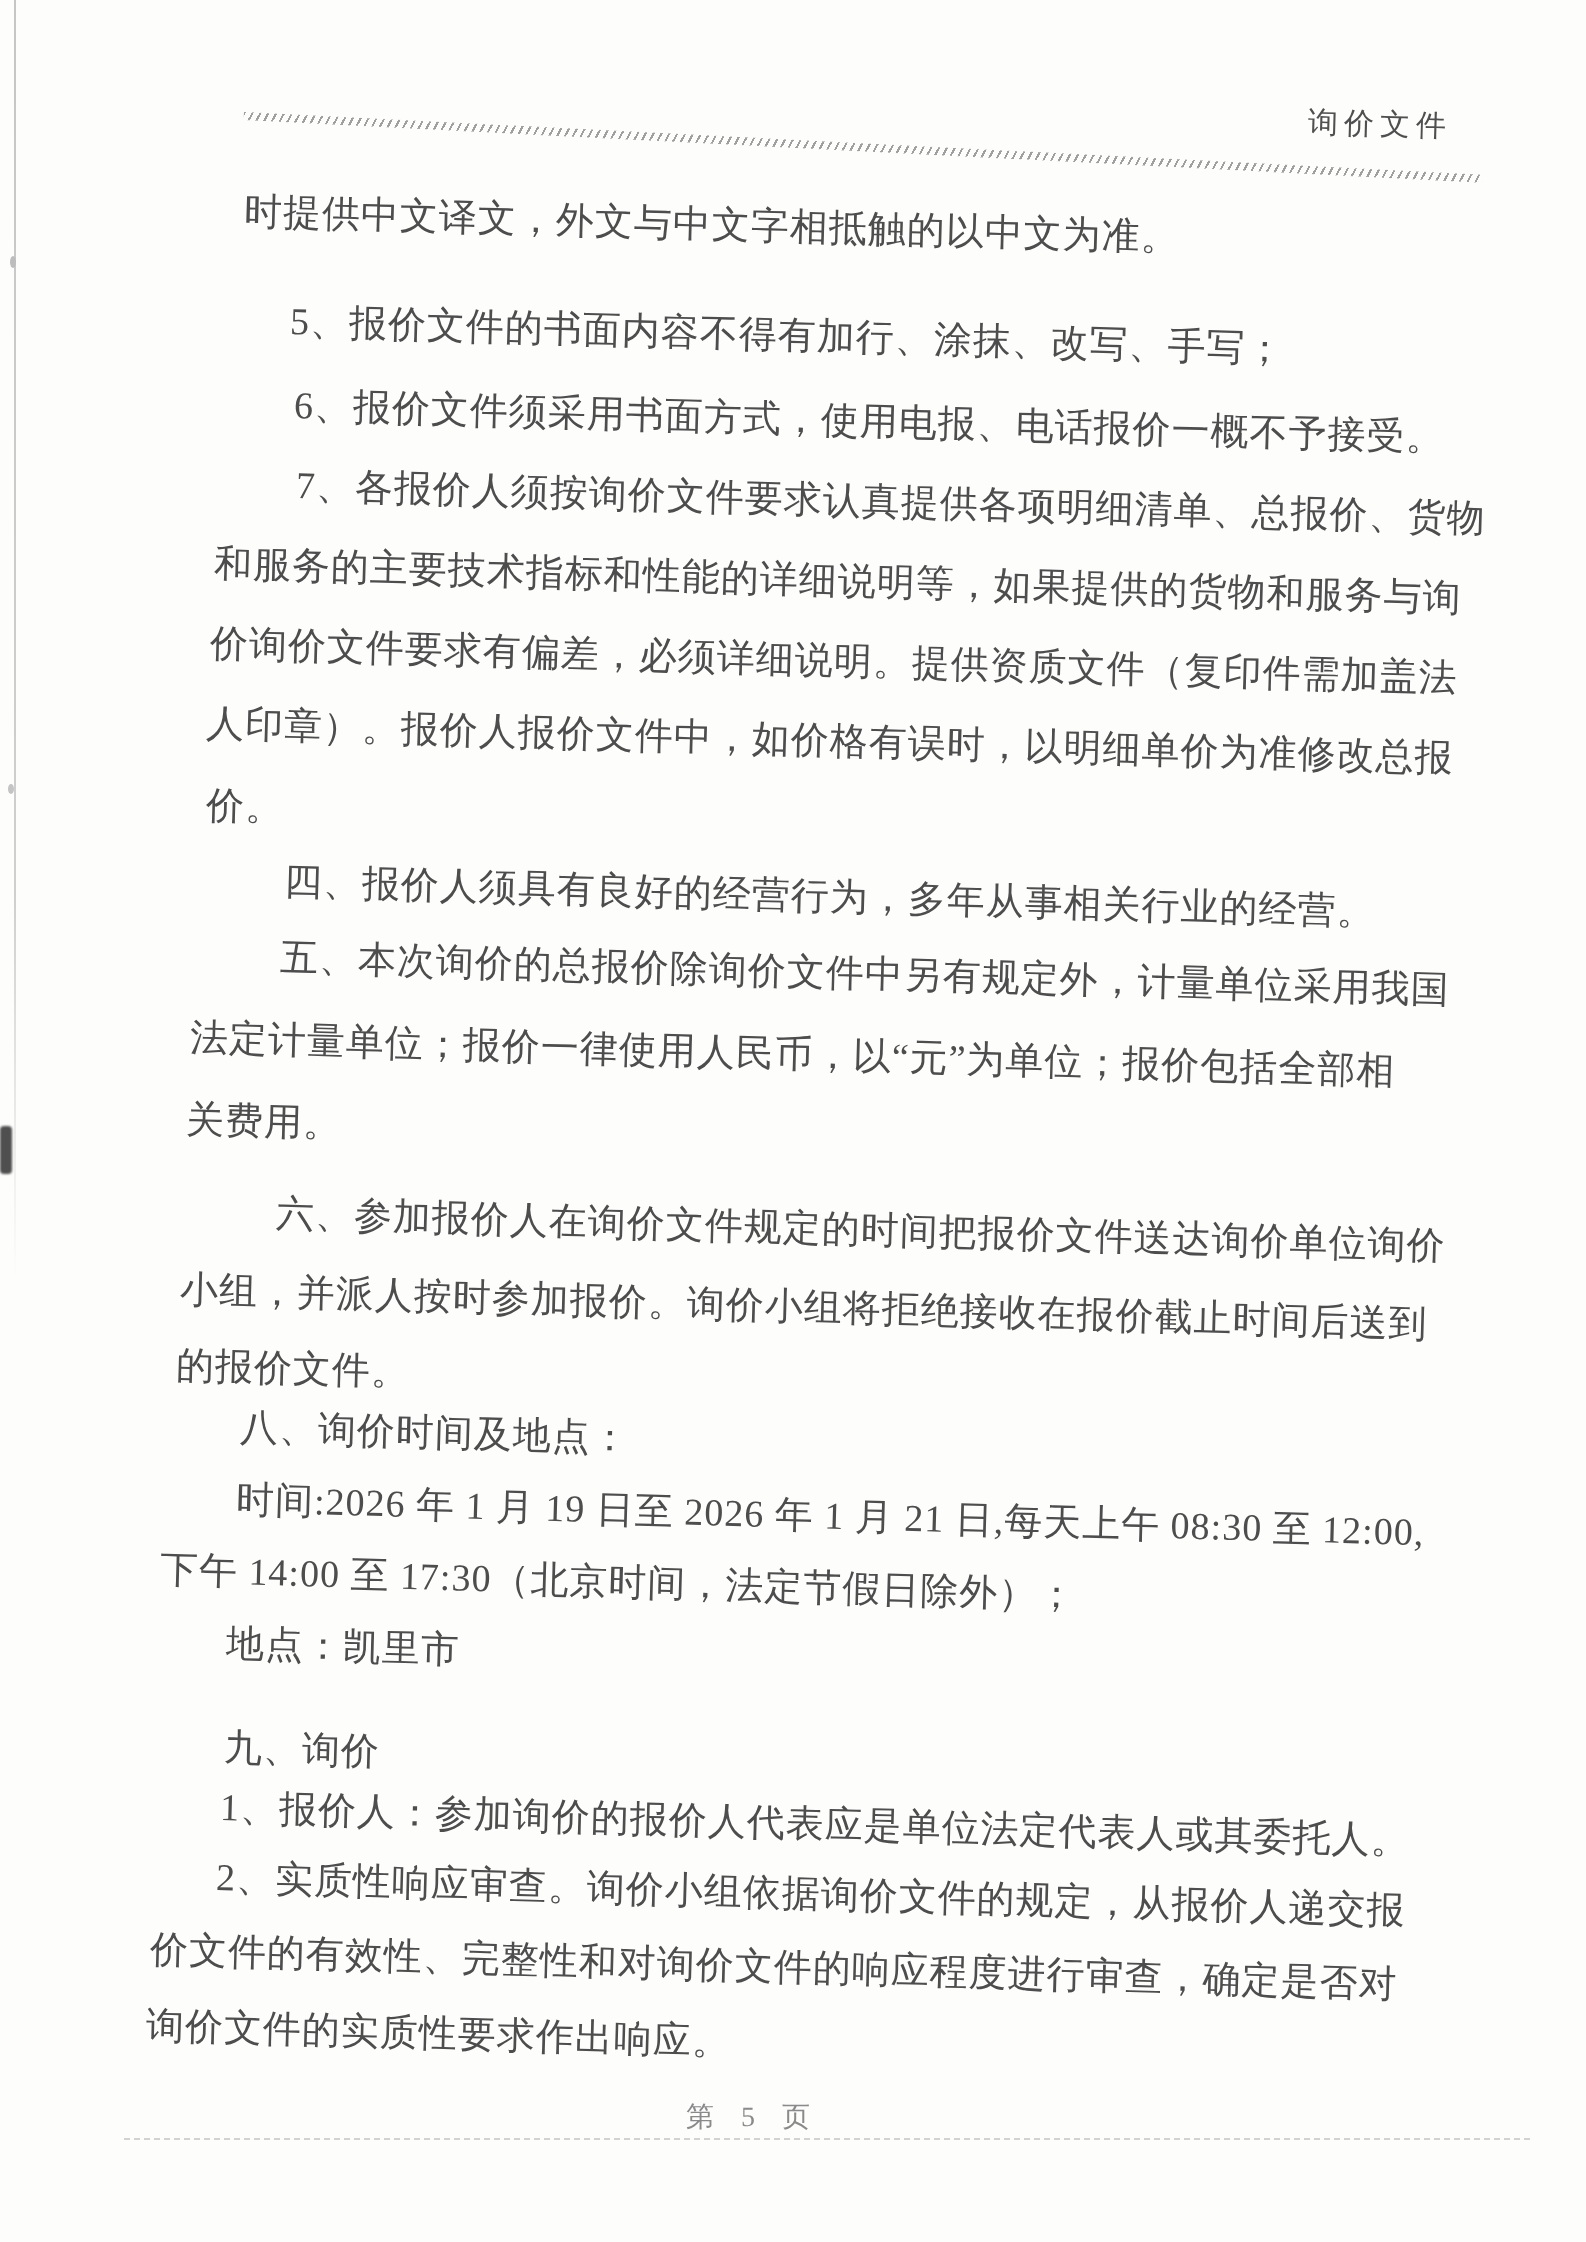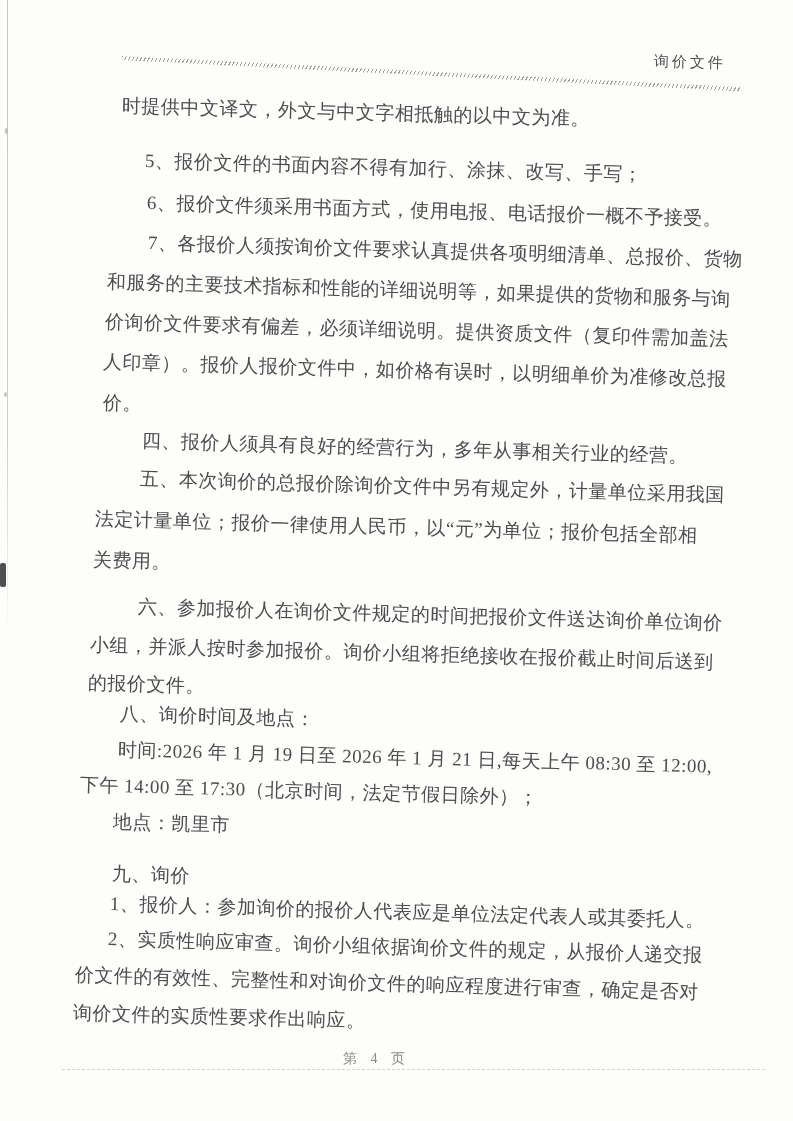--- a/index.html
+++ b/index.html
@@ -160,15 +160,15 @@
     <div class="line l18">下午 14:00 至 17:30（北京时间，法定节假日除外）；</div>
     <div class="line l19">地点：凯里市</div>
     <div class="line l20">九、询价</div>
     <div class="line l21">1、报价人：参加询价的报价人代表应是单位法定代表人或其委托人。</div>
     <div class="line l22">2、实质性响应审查。询价小组依据询价文件的规定，从报价人递交报</div>
     <div class="line l23">价文件的有效性、完整性和对询价文件的响应程度进行审查，确定是否对</div>
     <div class="line l24">询价文件的实质性要求作出响应。</div>
   </div>
 
   <div class="footer-rule"></div>
-  <div class="footer-page">第 4 页</div>
+  <div class="footer-page">第 5 页</div>
 
 </div>
 
 </body></html>

